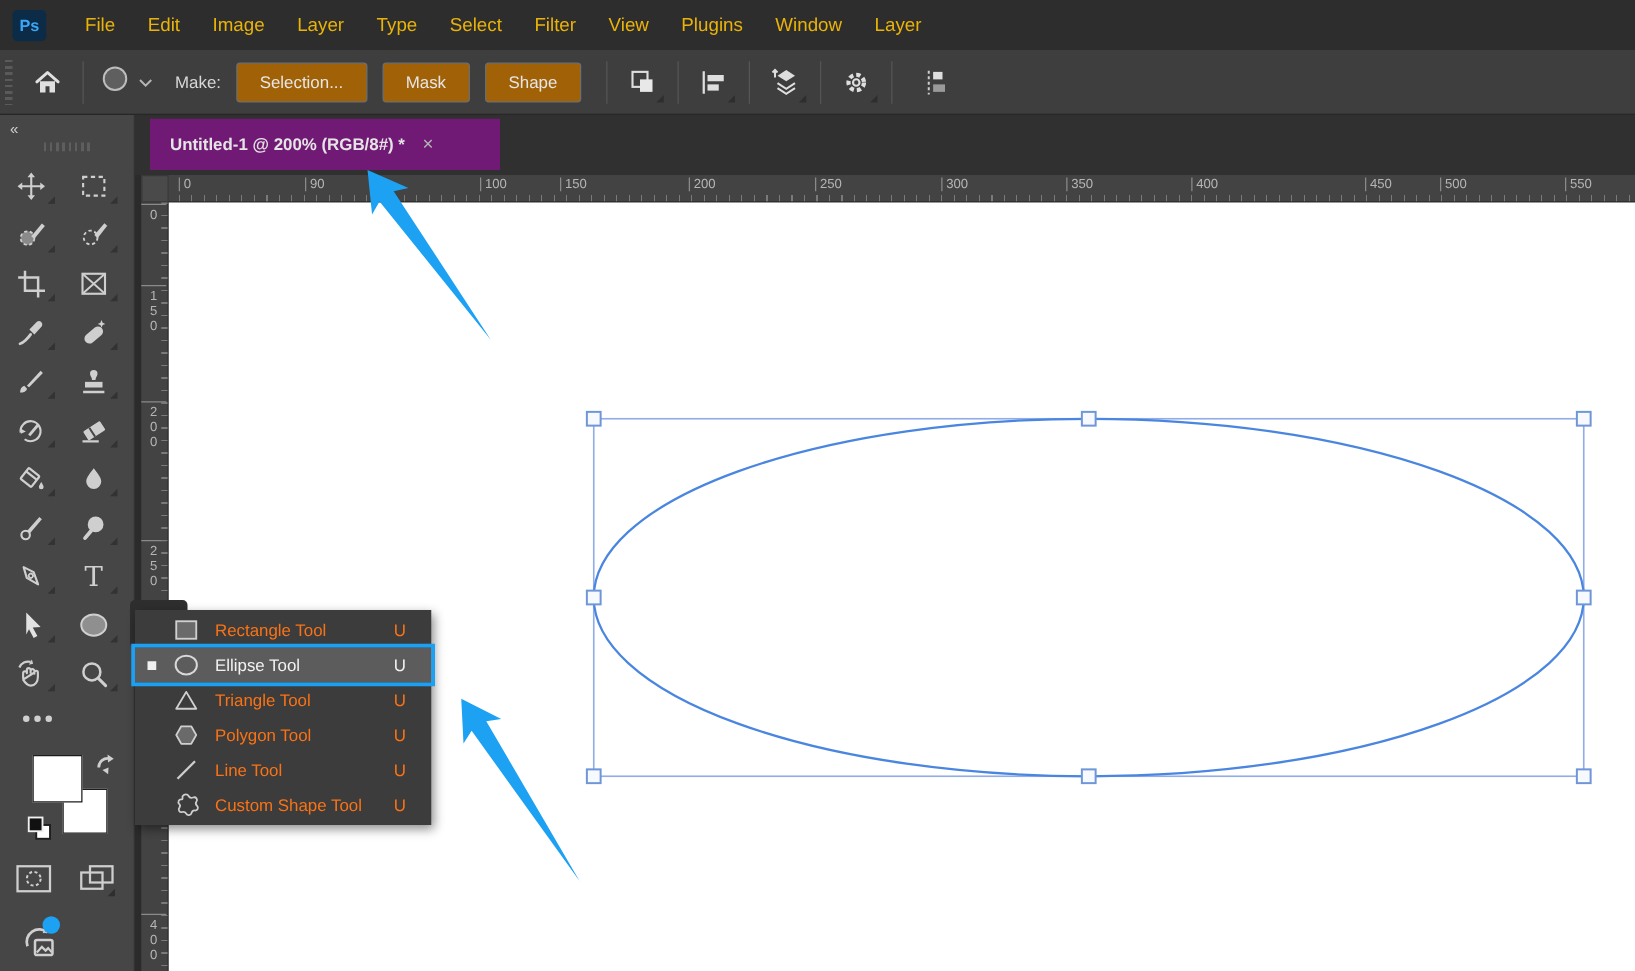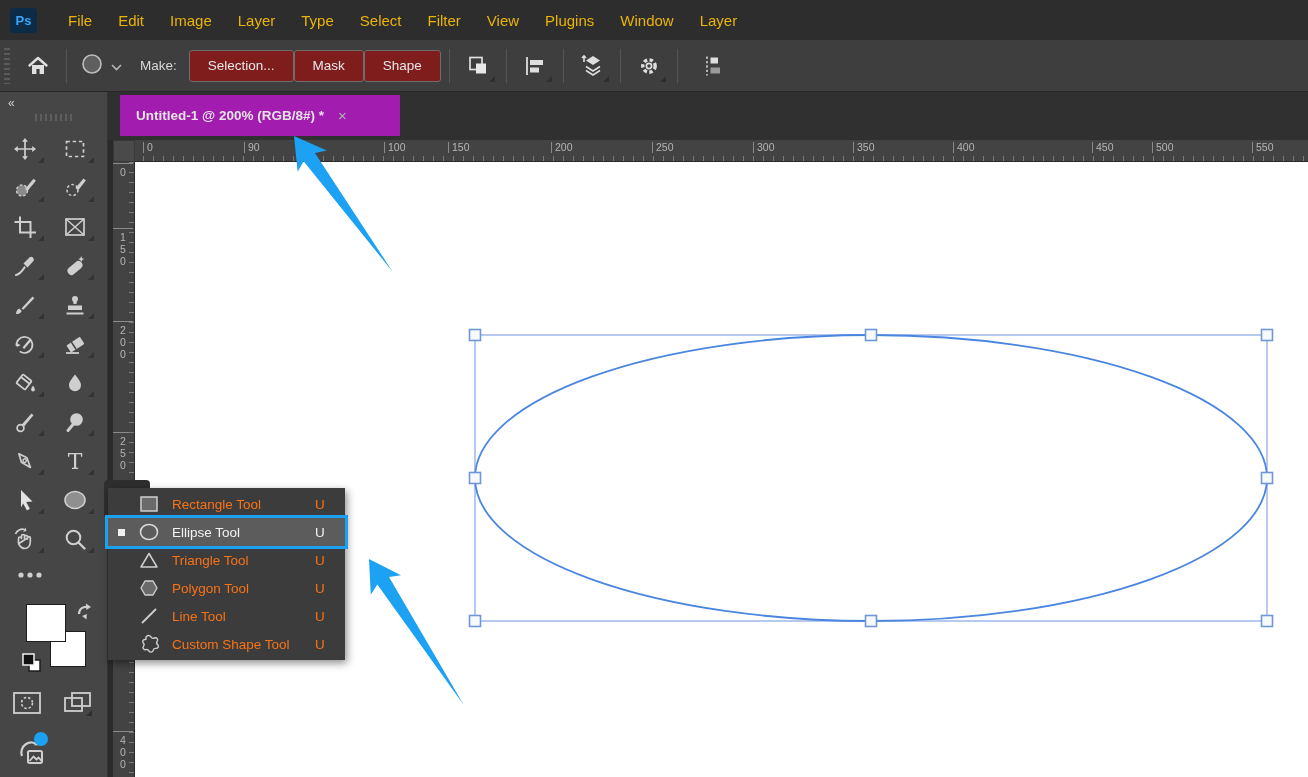--- a/index.html
+++ b/index.html
@@ -22,23 +22,23 @@
   .opt-icon { position:relative; width:40px; height:40px; display:flex; align-items:center; justify-content:center; }
   .opt-icon svg { display:block; }
   .corner::after { content:""; position:absolute; right:3px; bottom:4px;
     border-left:6px solid transparent; border-bottom:6px solid #2e2e2e; }
   .sep { width:1px; height:34px; background:#555; margin:0 8px; }
   .tool-preview { display:flex; align-items:center; gap:6px; margin:0 10px 0 4px; }
   .path-wrap { position:relative; border:4px solid #1ca0f2; border-radius:3px; padding:3px; margin:0 10px; background:#3e3e3e; }
   .dropdown { width:86px; height:30px; background:#393939; border:1px solid #5a5a5a; border-radius:2px;
     color:#e3e3e3; font-size:13px; display:flex; align-items:center; justify-content:space-between; padding:0 9px 0 12px; }
   .make-label { color:#d8d8d8; font-size:13.5px; margin:0 12px 0 8px; }
-  .bar-btn { height:32px; background:#7f1d1d; border:1px solid #6e6e6e; border-radius:3px;
+  .bar-btn { height:32px; background:#a16207; border:1px solid #6e6e6e; border-radius:3px;
     color:#e6e6e6; font-size:13.5px; display:flex; align-items:center; justify-content:center;
-    padding:0 18px; cursor:default; }
+    padding:0 18px; margin-right:12px; cursor:default; }
 
   
   .toolbar { position:absolute; left:0; top:92px; width:108px; height:685px;
     background:#464646; border-right:1px solid #333; z-index:20; }
   .collapse { color:#cfcfcf; font-size:12px; letter-spacing:-1px; padding:4px 0 0 8px; }
   .grip-h { width:38px; height:7px; margin:4px auto 8px auto;
     background:repeating-linear-gradient(90deg,#5e5e5e 0 2px,transparent 2px 5px); }
   .tool-grid { display:flex; flex-wrap:wrap; }
   .cell { position:relative; width:50px; height:39px; display:flex; align-items:center; justify-content:center; }
   .cell svg { display:block; }
@@ -49,21 +49,21 @@
   .sw-back  { position:absolute; left:50px; top:33px; width:36px; height:36px; background:#fff; border:1px solid #1d1d1d; }
   .sw-mini  { position:absolute; left:21px; top:54px; }
   .sw-swap  { position:absolute; left:76px; top:4px; }
   .bottom-icons { display:flex; justify-content:space-between; padding:8px 12px 0 12px; }
   .share-wrap { position:relative; margin:16px 0 0 16px; width:34px; height:32px; }
   .blue-dot { position:absolute; right:2px; top:-4px; width:14px; height:14px; border-radius:50%; background:#1da1f2; }
 
   
   .doc-area { position:absolute; left:108px; top:92px; width:1200px; height:685px; background:#2b2b2b; }
   .tabbar { position:absolute; left:0; top:0; width:1200px; height:48px; background:#303030; }
-  .tab { position:absolute; left:12px; top:3px; height:41px; min-width:280px; background:#a21caf;
+  .tab { position:absolute; left:12px; top:3px; height:41px; min-width:280px; background:#701a75;
     display:flex; align-items:center; gap:14px; padding:0 14px 0 16px; color:#e4e4e4; font-size:13.5px; font-weight:700; }
   .tab-close { color:#b5b5b5; font-weight:400; font-size:15px; cursor:default; }
   .ruler-corner { position:absolute; left:5px; top:48px; width:22px; height:22px; background:#4a4a4a; border:1px solid #383838; }
   .hruler { position:absolute; left:27px; top:48px; width:1173px; height:22px; background:#434343; border-bottom:1px solid #2a2a2a; }
   .hruler::after { content:""; position:absolute; left:8px; right:0; bottom:0; height:5px;
     background:repeating-linear-gradient(90deg,#7a7a7a 0 1px,transparent 1px 10px); }
   .hlabel { position:absolute; top:2px; color:#b5b5b5; font-size:10.5px; border-left:1px solid #8a8a8a; padding-left:3px; line-height:1; }
   .vruler { position:absolute; left:5px; top:70px; width:22px; height:615px; background:#434343; border-right:1px solid #2a2a2a; }
   .vruler::after { content:""; position:absolute; top:0; bottom:0; right:0; width:5px;
     background:repeating-linear-gradient(180deg,#7a7a7a 0 1px,transparent 1px 10px); }

